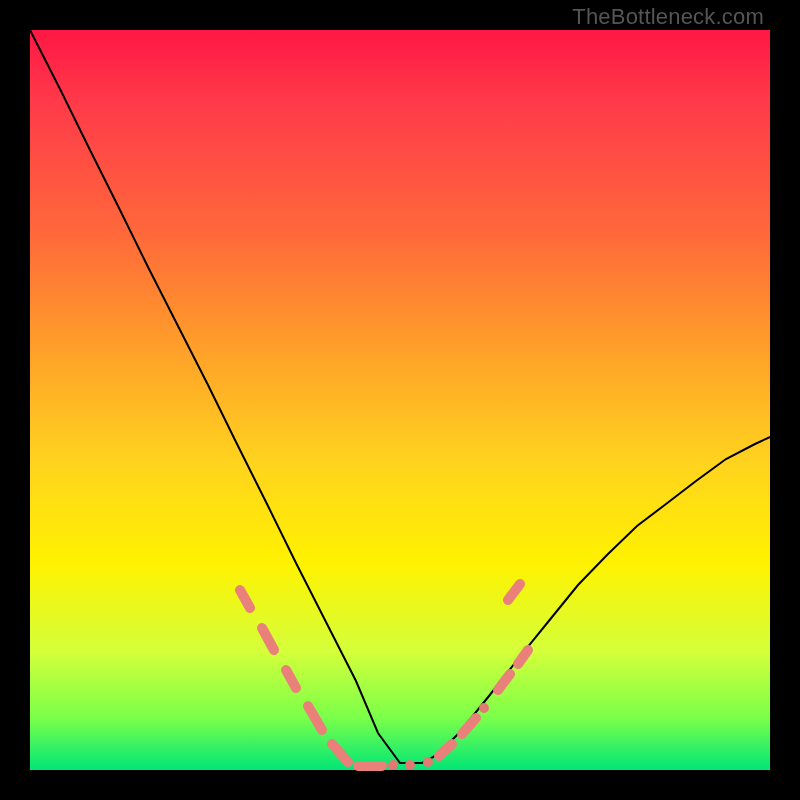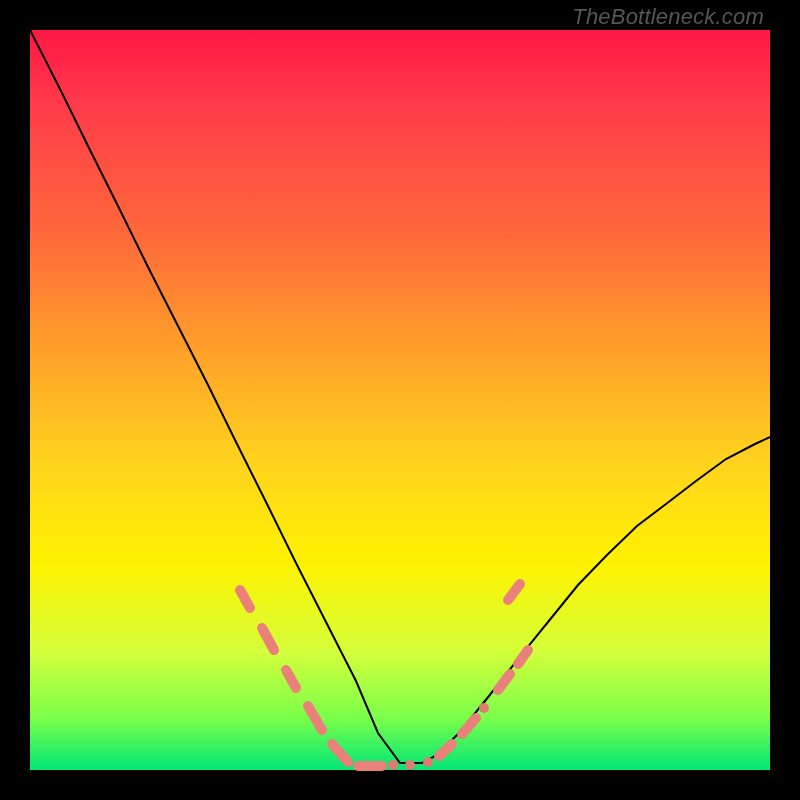--- a/index.html
+++ b/index.html
@@ -41,21 +41,20 @@
   }
   .watermark {
     position: absolute;
     top: 4px;
     right: 36px;
     color: #555;
     font-size: 22px;
     letter-spacing: 0.2px;
     font-weight: 400;
     user-select: none;
-    font-style: italic;
   }
   svg.curve {
     position: absolute;
     left: 0;
     top: 0;
     width: 740px;
     height: 740px;
     overflow: visible;
   }
   

